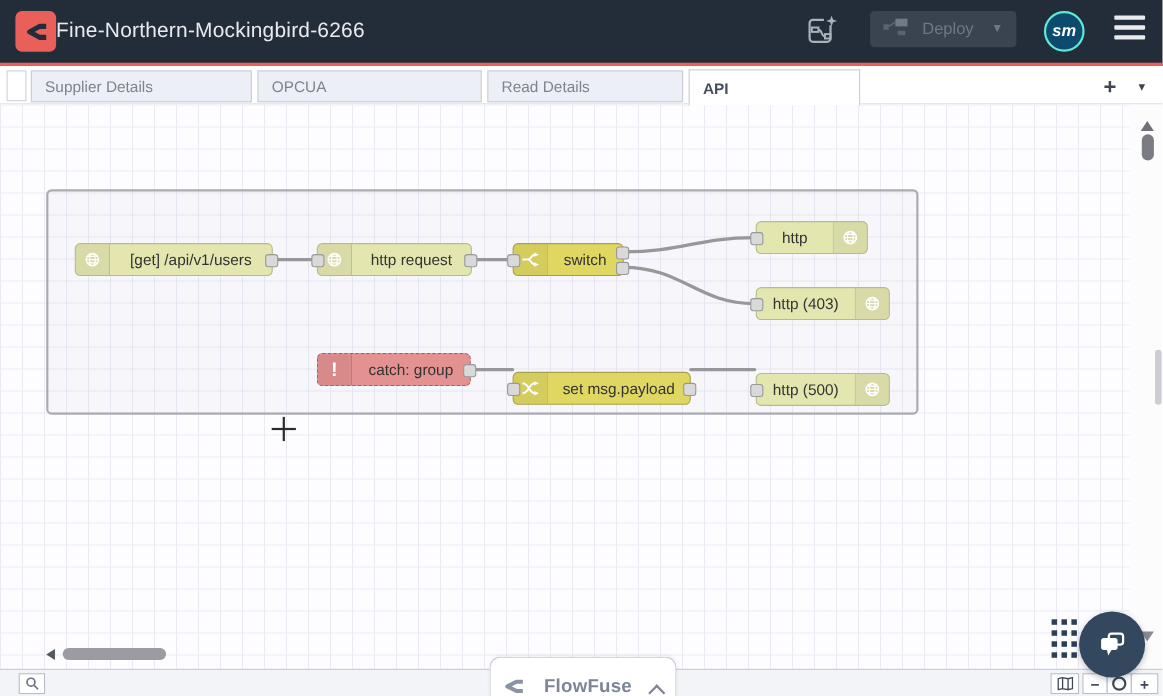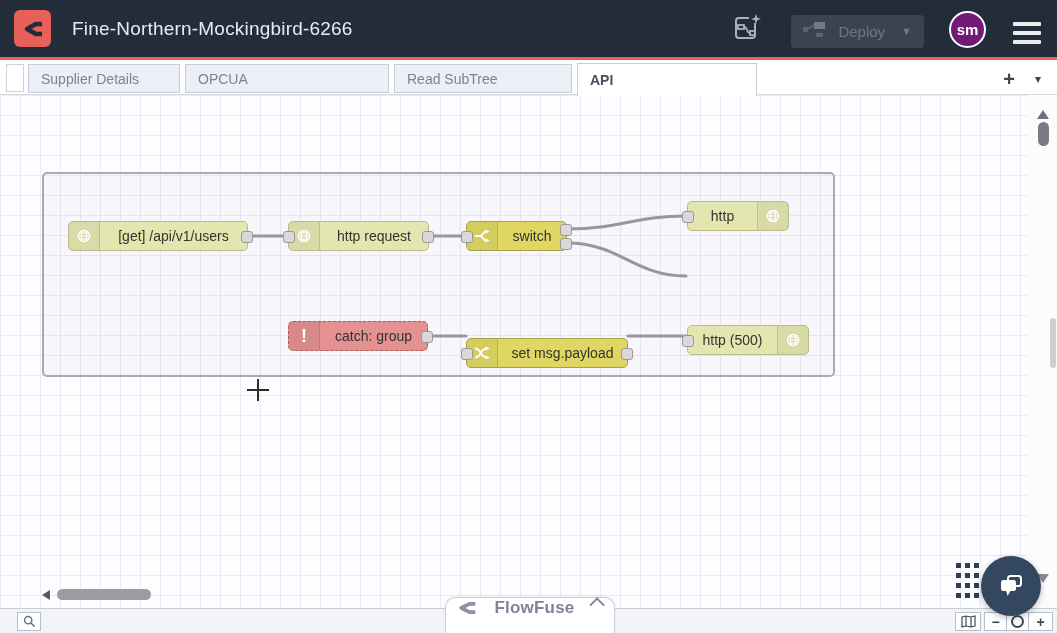--- a/index.html
+++ b/index.html
@@ -8,45 +8,45 @@
     font-family:"Liberation Sans",sans-serif;background:#fff;
   }
   
   .header{
     position:absolute;top:0;left:0;width:1057px;height:60px;
     background:#232d3a;border-bottom:3px solid #e9605a;
     display:flex;align-items:center;padding:0 14px;box-sizing:border-box;
   }
   .logo{width:37px;height:37px;background:#e9605a;border-radius:6px;
     display:flex;align-items:center;justify-content:center;flex:none;}
-  .title{color:#e8eaee;font-size:19px;margin-left:21px;letter-spacing:.2px;white-space:nowrap;text-align:center;}
-  .header-right{margin-left:auto;display:flex;align-items:flex-end;gap:25px;}
+  .title{color:#e8eaee;font-size:19px;letter-spacing:.2px;white-space:nowrap;text-align:center;}
+  .header-right{margin-left:auto;display:flex;align-items:flex-start;gap:25px;}
   .ai-btn{width:38px;height:38px;display:flex;align-items:center;justify-content:center;cursor:pointer;}
   .deploy-btn{display:flex;align-items:center;background:#3a4350;border-radius:4px;height:33px;
     padding:0 12px;cursor:default;}
   .deploy-label{color:#707784;font-size:15px;margin-left:11px;}
   .deploy-caret{color:#707784;font-size:11px;margin-left:16px;}
-  .avatar{width:37px;height:37px;border-radius:50%;background:#701a75;color:#fff;
+  .avatar{width:37px;height:37px;border-radius:50%;background:#0c4a6e;color:#fff;
     font-weight:bold;font-size:15px;display:flex;align-items:center;justify-content:center;
-    border:2px solid #ffffff;box-sizing:border-box;cursor:pointer;}
+    border:2px solid #5eead4;box-sizing:border-box;cursor:pointer;font-style:italic;}
   .menu-btn{display:flex;flex-direction:column;gap:5px;cursor:pointer;padding:4px 2px;}
   .menu-btn i{display:block;width:28px;height:4px;background:#e9ebee;border-radius:1px;}
 
   
   .tabbar{
     position:absolute;top:63px;left:0;width:1057px;height:32px;background:#fff;
     border-bottom:1px solid #d6d9e2;box-sizing:border-box;display:flex;align-items:flex-start;
   }
   .tab-scroll{width:18px;height:28px;margin:1px 4px 0 6px;background:#fff;
     border:1px solid #cfd2dd;box-sizing:border-box;flex:none;}
   .tab{height:29px;margin-top:1px;box-sizing:border-box;background:#edeff6;
     border:1px solid #c9ccd7;color:#7e838f;font-size:14px;display:flex;align-items:center;
     padding:0 12px;margin-right:5px;flex:none;cursor:pointer;white-space:nowrap;overflow:hidden;}
-  .tab.t0{width:187px}.tab.t1{width:152px}.tab.t2{width:204px}.tab.t3{width:178px}
-  .tab.active{width:180px;height:33px;margin-top:0;background:#fff;color:#474e5c;font-weight:bold;
+  .tab.t0{width:187px}.tab.t1{width:201px}.tab.t2{width:204px}.tab.t3{width:178px}
+  .tab.active{width:156px;height:33px;margin-top:0;background:#fff;color:#474e5c;font-weight:bold;
     border-bottom:none;position:relative;z-index:2;}
   .tab-actions{margin-left:auto;display:flex;align-items:center;gap:20px;padding-right:16px;height:32px;}
   .tab-add{color:#3e4654;font-size:20px;font-weight:bold;cursor:pointer;line-height:1;}
   .tab-menu{color:#3e4654;font-size:12px;cursor:pointer;line-height:1;}
 
   
   .canvas{
     position:absolute;top:95px;left:0;width:1027px;height:513px;
     background-color:#fdfdff;
     background-image:linear-gradient(#e9eaf4 1px,transparent 1px),
@@ -104,21 +104,21 @@
     box-sizing:border-box;display:flex;align-items:center;justify-content:center;
     color:#3e4957;font-size:14px;font-weight:bold;cursor:pointer;line-height:1;}
   .map-btn{left:955px;width:26px;}
   .zb-minus{left:984px;width:23px;}
   .zb-reset{left:1006px;width:23px;}
   .zb-plus{left:1028px;width:25px;}
   .reset-circle{width:9px;height:9px;border:2px solid #3e4957;border-radius:50%;}
 
   .brand{position:absolute;left:445px;top:597px;width:168px;height:36px;background:#fff;
     border:1px solid #c9cdd8;border-bottom:none;border-radius:10px 10px 0 0;z-index:40;
-    display:flex;align-items:flex-start;justify-content:center;gap:18px;cursor:pointer;
+    display:flex;align-items:flex-end;justify-content:center;gap:18px;cursor:pointer;
     box-shadow:0 -1px 3px rgba(0,0,0,0.05);}
   .brand-label{color:#7d8697;font-size:17px;font-weight:bold;letter-spacing:.2px;}
   .chev-up{width:9px;height:9px;border-left:2px solid #7d8697;border-top:2px solid #7d8697;
     transform:rotate(45deg) translateY(2px);}
 
   .chat{position:absolute;left:981px;top:556px;width:60px;height:60px;border-radius:50%;
     background:#33475e;z-index:50;display:flex;align-items:center;justify-content:center;
     cursor:pointer;box-shadow:0 2px 6px rgba(0,0,0,0.25);}
 </style>
 </head>
@@ -166,21 +166,21 @@
 
 <div class="tabbar">
   <div class="tab-scroll"></div>
   <div class="tab t1">
     <span>Supplier Details</span>
   </div>
   <div class="tab t2">
     <span>OPCUA</span>
   </div>
   <div class="tab t3">
-    <span>Read SubTree</span>
+    <span>Read Details</span>
   </div>
   <div class="tab active">
     <span>API</span>
   </div>
   <div class="tab-actions">
     <span class="tab-add">+</span>
     <span class="tab-menu">▾</span>
   </div>
 </div>
 
@@ -243,20 +243,31 @@
     <div class="icon-box right">
       <svg width="16" height="16" viewBox="0 0 16 16">
         <circle cx="8" cy="8" r="5.6" fill="none" stroke="#fff" stroke-width="1.3"></circle>
         <ellipse cx="8" cy="8" rx="2.6" ry="5.6" fill="none" stroke="#fff" stroke-width="1.1"></ellipse>
         <path d="M2.4 8 h11.2 M3.4 5 h9.2 M3.4 11 h9.2" stroke="#fff" stroke-width="1.1" fill="none"></path>
       </svg>
     </div>
     <div class="port in"></div>
   </div>
 
+  <div class="node n-pale" style="left:687px;top:166px;width:122px;">
+    <div class="nlabel">http (403)</div>
+    <div class="icon-box right">
+      <svg width="16" height="16" viewBox="0 0 16 16">
+        <circle cx="8" cy="8" r="5.6" fill="none" stroke="#fff" stroke-width="1.3"></circle>
+        <ellipse cx="8" cy="8" rx="2.6" ry="5.6" fill="none" stroke="#fff" stroke-width="1.1"></ellipse>
+        <path d="M2.4 8 h11.2 M3.4 5 h9.2 M3.4 11 h9.2" stroke="#fff" stroke-width="1.1" fill="none"></path>
+      </svg>
+    </div>
+    <div class="port in"></div>
+  </div>
 
   <div class="node n-red" style="left:288px;top:226px;width:140px;">
     <div class="icon-box left">
       <span class="excl">!</span>
     </div>
     <div class="nlabel">catch: group</div>
     <div class="port out"></div>
   </div>
 
   <div class="node n-yellow" style="left:466px;top:243px;width:162px;">
@@ -265,21 +276,21 @@
         <path d="M2 4.5 C8 4.5 8 13.5 13 13.5 M2 13.5 C8 13.5 8 4.5 13 4.5" stroke="#fff" stroke-width="1.8" fill="none"></path>
         <path d="M12.5 2.5 L17 4.5 L12.5 6.5 Z" fill="#fff"></path>
         <path d="M12.5 11.5 L17 13.5 L12.5 15.5 Z" fill="#fff"></path>
       </svg>
     </div>
     <div class="nlabel">set msg.payload</div>
     <div class="port in"></div>
     <div class="port out"></div>
   </div>
 
-  <div class="node n-pale" style="left:687px;top:230px;width:122px;justify-content:flex-end;">
+  <div class="node n-pale" style="left:687px;top:244px;width:122px;justify-content:flex-end;">
     <div class="nlabel">http (500)</div>
     <div class="icon-box right">
       <svg width="16" height="16" viewBox="0 0 16 16">
         <circle cx="8" cy="8" r="5.6" fill="none" stroke="#fff" stroke-width="1.3"></circle>
         <ellipse cx="8" cy="8" rx="2.6" ry="5.6" fill="none" stroke="#fff" stroke-width="1.1"></ellipse>
         <path d="M2.4 8 h11.2 M3.4 5 h9.2 M3.4 11 h9.2" stroke="#fff" stroke-width="1.1" fill="none"></path>
       </svg>
     </div>
     <div class="port in"></div>
   </div>

